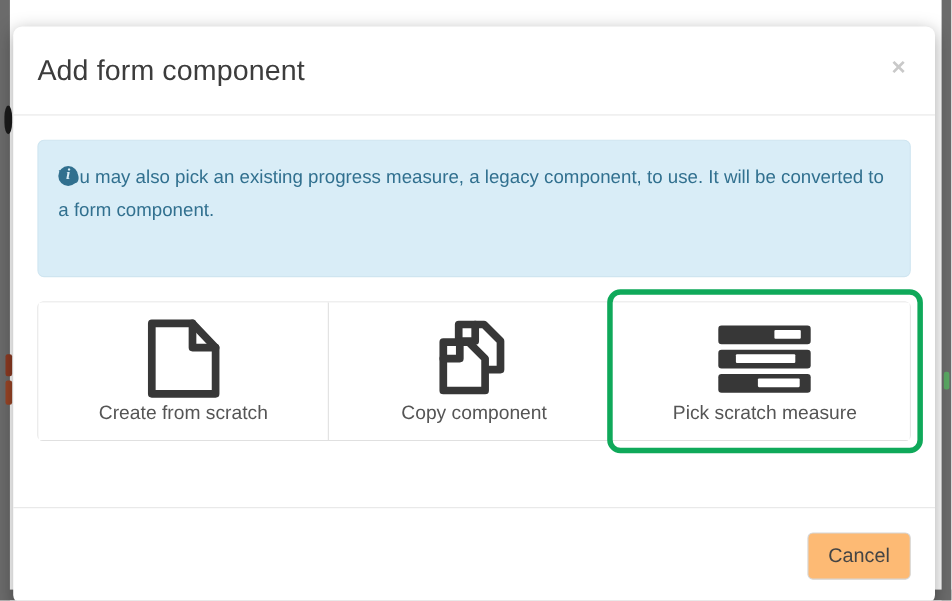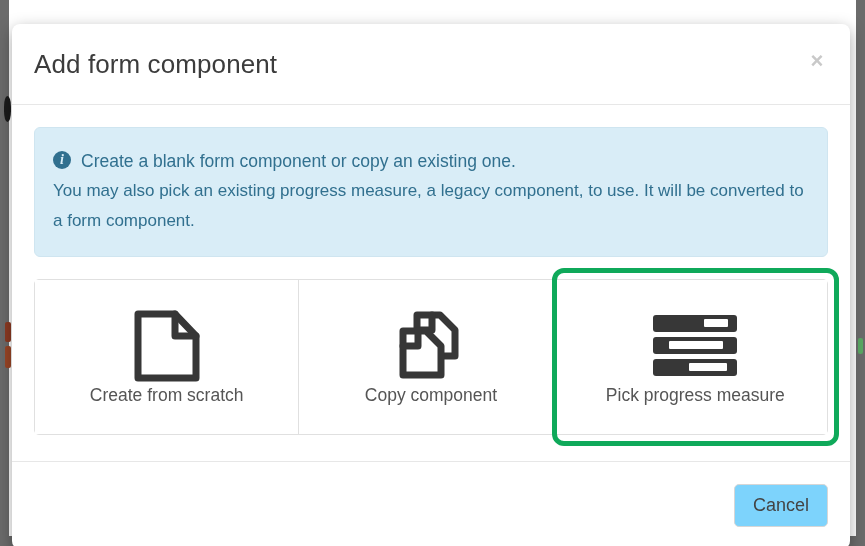--- a/index.html
+++ b/index.html
@@ -159,21 +159,21 @@
     max-width: 760px;
   }
 
   
   .card-group {
     display: flex;
     margin-top: 22px;
     border: 1px solid #e0e0e0;
     border-radius: 5px;
     background: #ffffff;
-    height: 156px;
+    height: 127px;
     box-sizing: border-box;
     position: relative;
   }
   .option-card {
     flex: 1 1 0;
     display: flex;
     flex-direction: column;
     align-items: center;
     justify-content: center;
     cursor: pointer;
@@ -249,21 +249,21 @@
   }
   .cancel-btn {
     position: absolute;
     right: 22px;
     top: 22px;
     min-width: 92px;
     padding: 10px 18px;
     font-size: 18px;
     font-family: "Liberation Sans", sans-serif;
     color: #444444;
-    background: #7dd3fc;
+    background: #fdba74;
     border: 1px solid #d6d6d6;
     border-radius: 5px;
     cursor: pointer;
     text-align: center;
   }
 </style>
 </head>
 <body>
 
 <div class="page-backdrop">
@@ -281,21 +281,20 @@
   <div class="modal-header">
     <div class="modal-title">Add form component</div>
     <div class="close-btn">×</div>
   </div>
 
   <div class="modal-body">
 
     <div class="info-alert">
       <span class="info-line first">
         <span class="info-icon">i</span>
-        <span>Create a blank form component or copy an existing one.</span>
       </span>
       <p class="info-para">You may also pick an existing progress measure, a legacy component, to use. It will be converted to a form component.</p>
     </div>
 
     <div class="card-group">
 
       <div class="option-card">
         <span class="card-icon">
           <svg width="72" height="74" viewBox="0 0 72 74" aria-hidden="true">
             <path d="M7 5 H44 L65 27 V69 H7 Z" fill="#ffffff" stroke="#373737" stroke-width="7" stroke-linejoin="round" stroke-linecap="round"></path>
@@ -324,21 +323,21 @@
                 <span class="fill"></span>
               </span>
             <span class="bar b2">
                 <span class="fill"></span>
               </span>
             <span class="bar b3">
                 <span class="fill"></span>
               </span>
           </span>
         </span>
-        <span class="card-label">Pick progress measure</span>
+        <span class="card-label">Pick scratch measure</span>
       </div>
 
     </div>
   </div>
 
   <div class="modal-footer">
     <button class="cancel-btn">Cancel</button>
   </div>
 
 </div>

